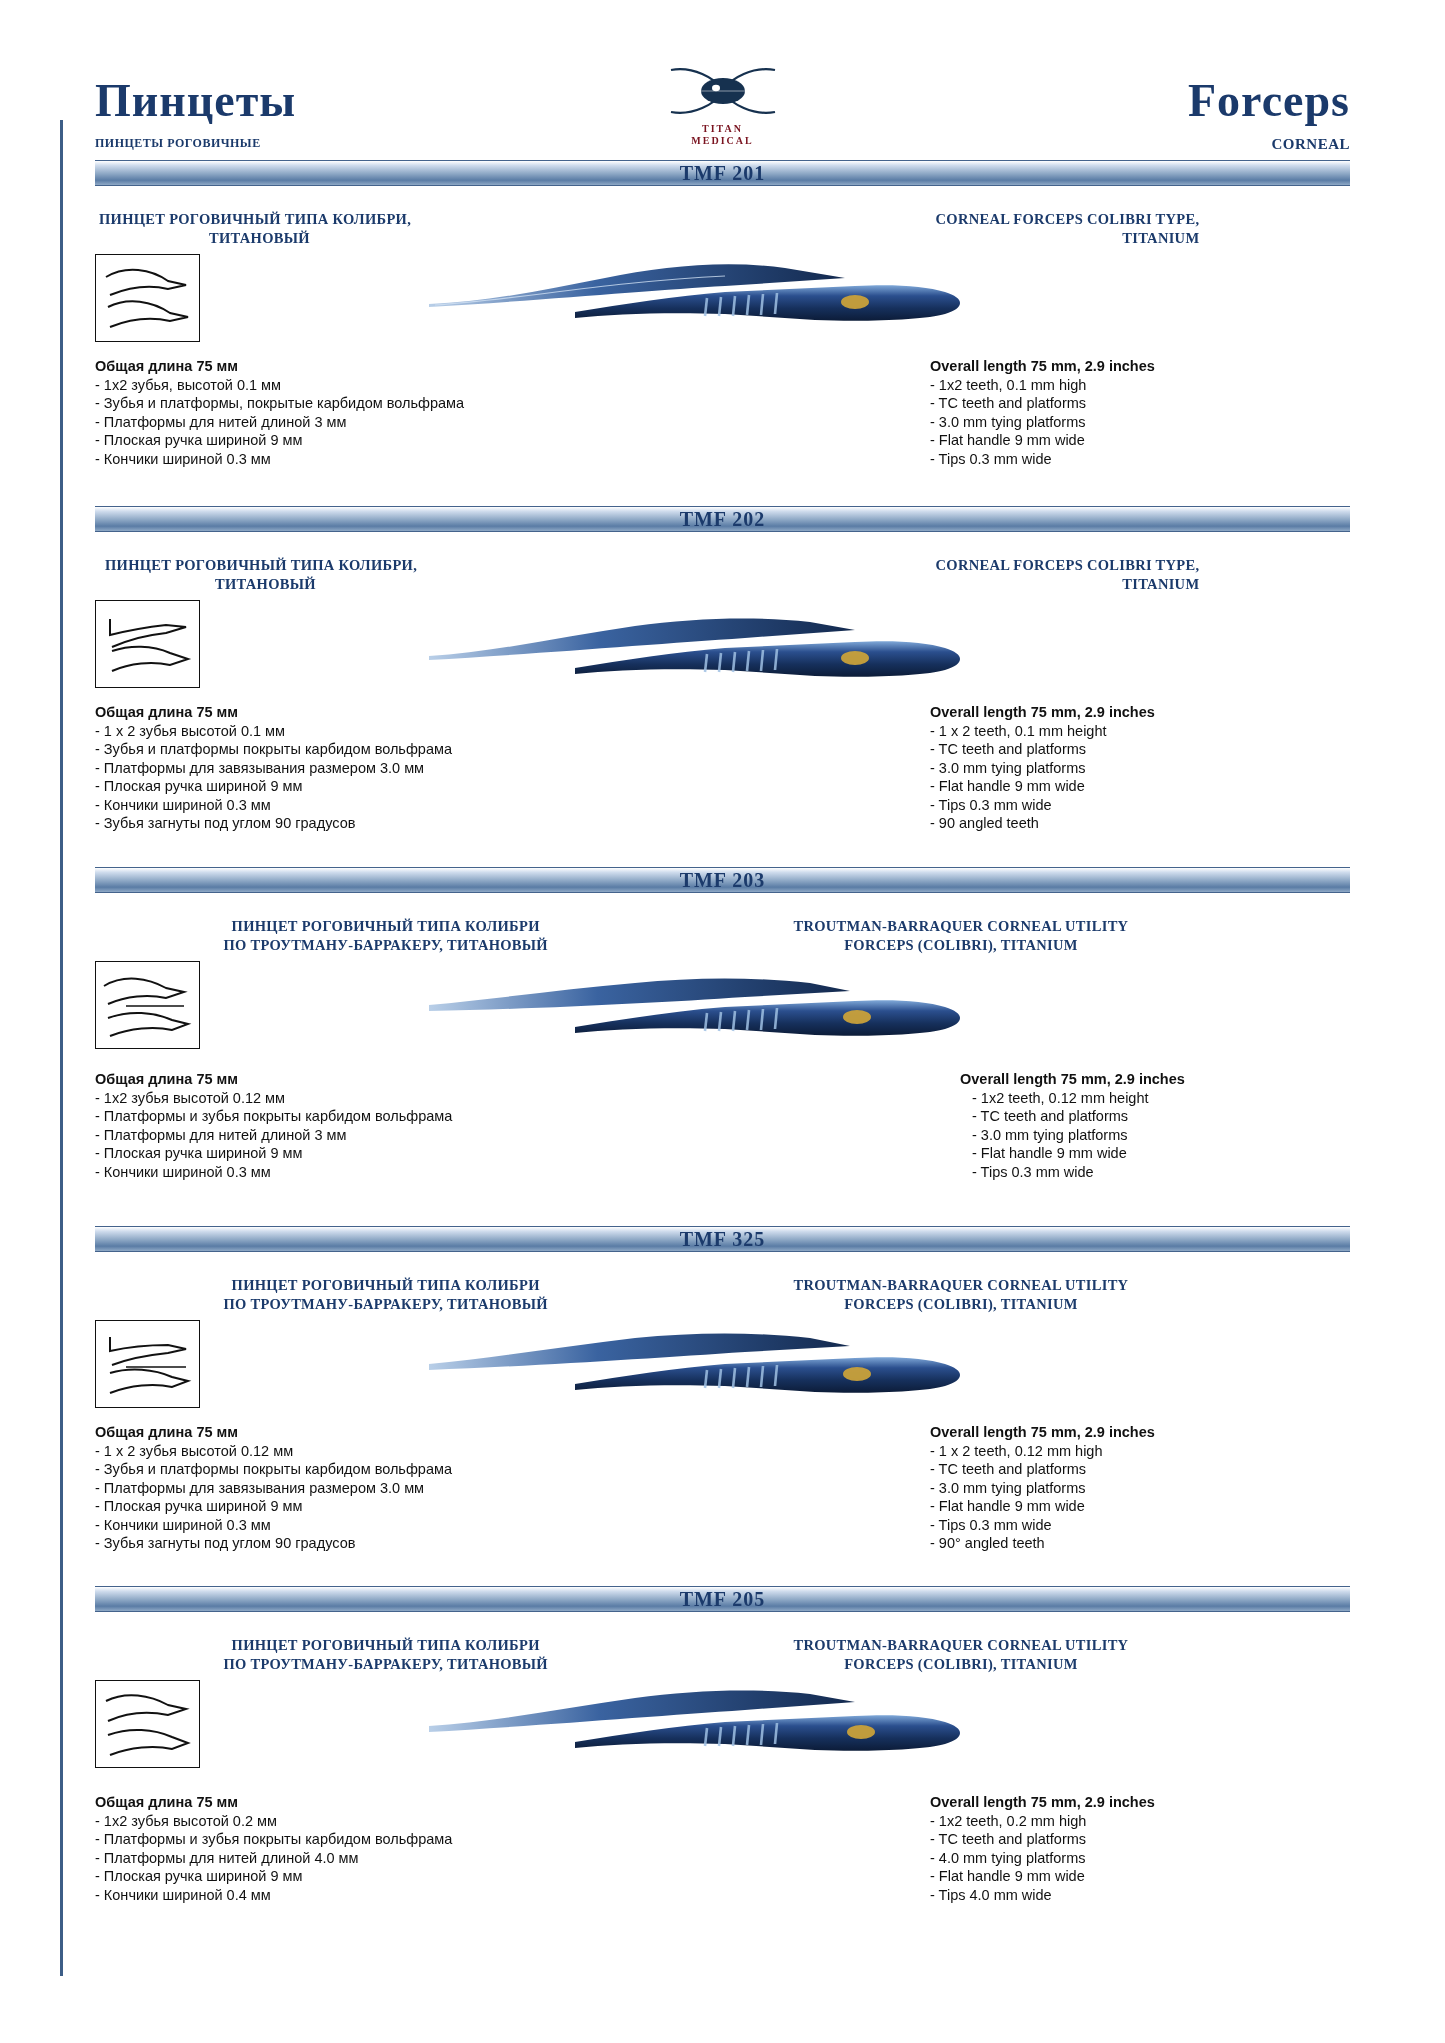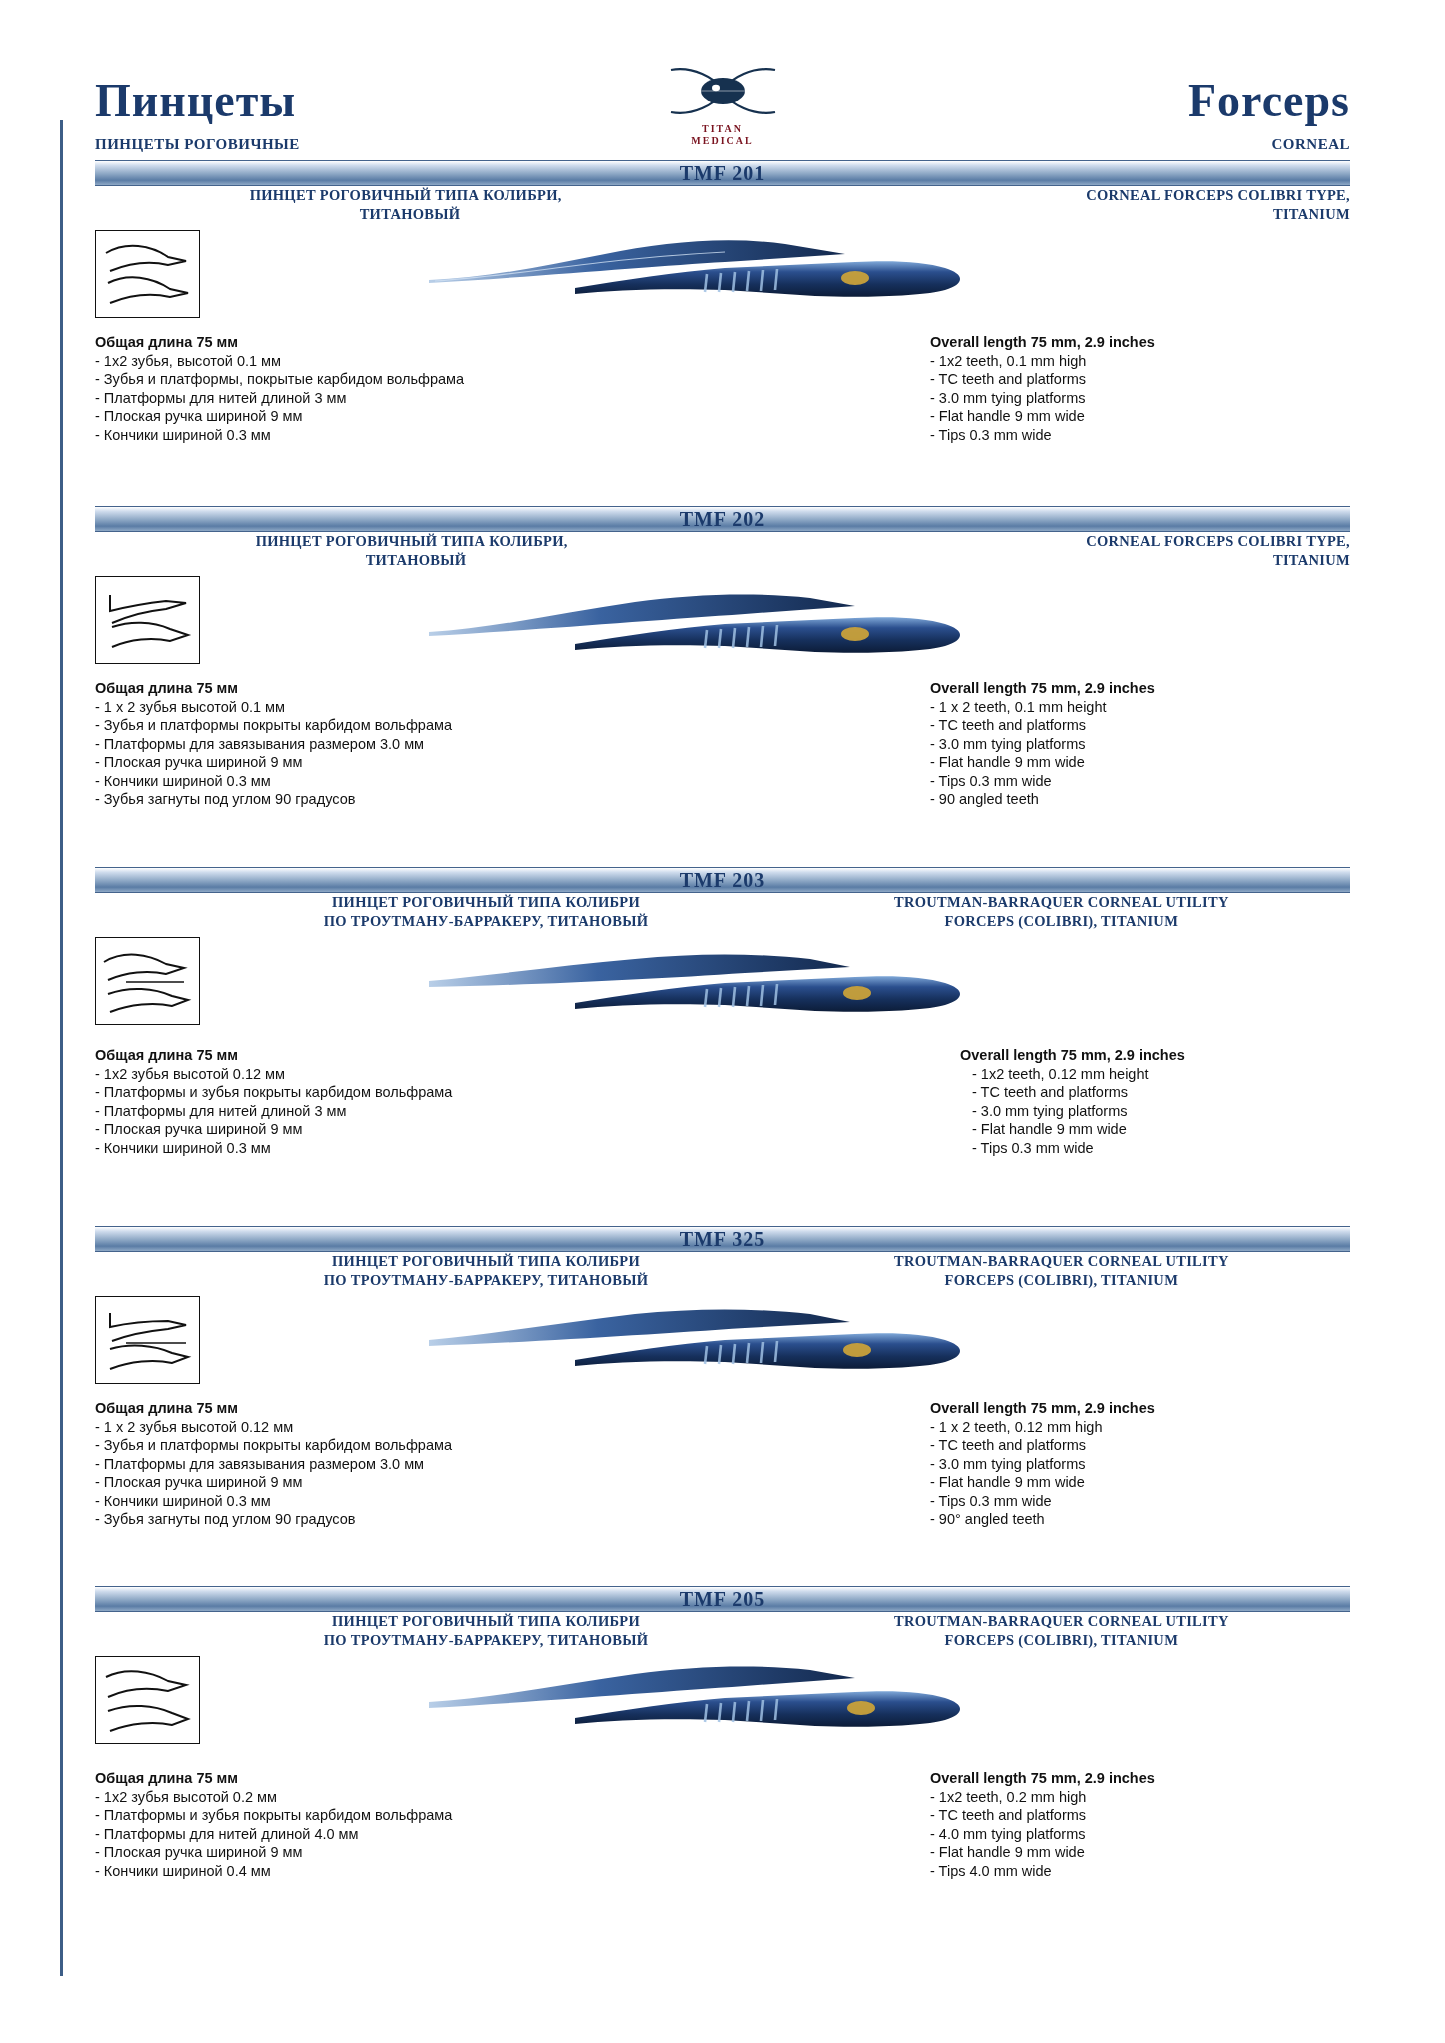--- a/index.html
+++ b/index.html
@@ -26,21 +26,21 @@
     font-family:"Liberation Serif", serif;
     font-weight:bold;
     font-size:46px;
     color:#1b3a6b;
     letter-spacing:1px;
   }
   .header-sub-ru {
     position:absolute; left:0; top:86px;
     font-family:"Liberation Serif", serif;
     font-weight:bold;
-    font-size:15px;
+    font-size:12px;
     color:#1b3a6b;
     letter-spacing:0.5px;
   }
   .header-title-en {
     position:absolute; right:0; top:24px;
     font-family:"Liberation Serif", serif;
     font-weight:bold;
     font-size:46px;
     color:#1b3a6b;
     letter-spacing:1px;
@@ -84,22 +84,22 @@
     font-family:"Liberation Serif", serif;
     font-weight:bold;
     font-size:20px;
     color:#1b3a6b;
     letter-spacing:1px;
   }
 
   
   .prod { position:relative; }
   .titles {
-    display:flex; justify-content:flex-end;
-    padding:0 0 0 0;
+    display:flex; justify-content:flex-start;
+    padding:24px 0 0 0;
   }
   .title-col {
     width:44%;
     font-family:"Liberation Serif", serif;
     font-weight:bold;
     font-size:14.5px;
     color:#1b3a6b;
     line-height:19px;
     letter-spacing:0.3px;
   }

